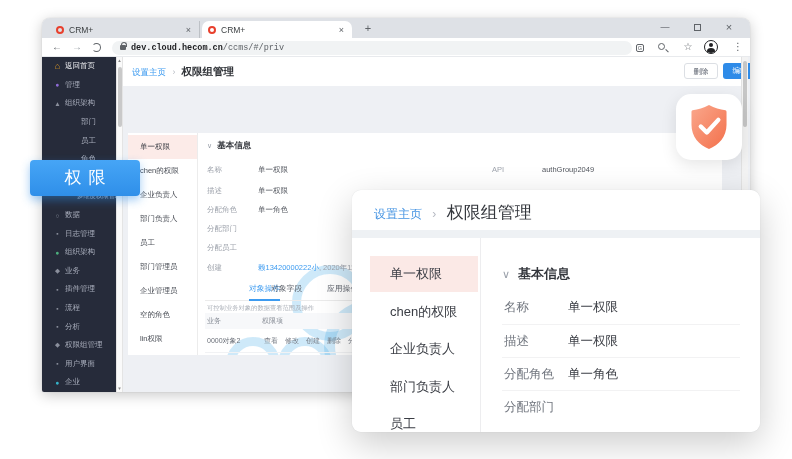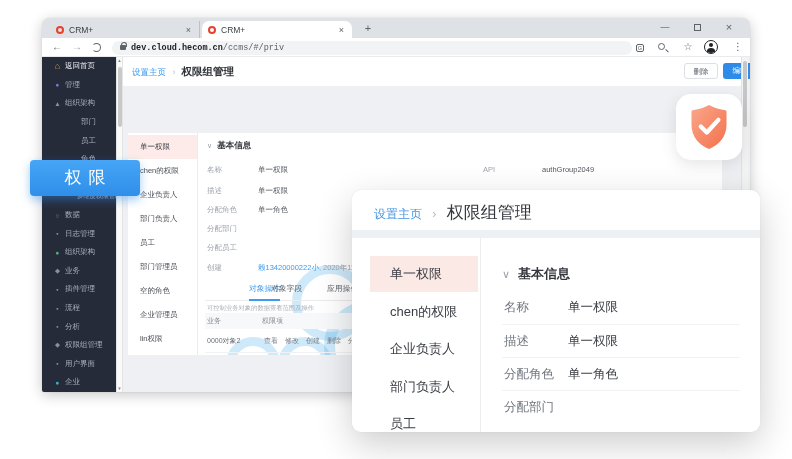--- a/index.html
+++ b/index.html
@@ -104,21 +104,21 @@
   .permlist { position:absolute; left:0; top:0; width:70px; height:100%; border-right:1px solid #ECECEC; padding-top:2px; }
   .plist-item { height:24px; line-height:24px; padding-left:12px; font-size:7.5px; color:#4A4E56; white-space:nowrap; }
   .plist-item.selected { background:#FCEBE8; color:#3A3D44; }
 
   .detail { position:absolute; left:77px; top:0; right:0; height:100%; }
   .sect-head { position:absolute; left:2px; top:7px; font-size:8.5px; color:#33363C; font-weight:bold; }
   .sect-head .caret { color:#9AA0AA; font-weight:normal; margin-right:5px; font-size:7px; }
   .frow { position:absolute; font-size:7.5px; }
   .frow .lbl { position:absolute; left:2px; color:#9FA4AD; white-space:nowrap; }
   .frow .val { position:absolute; left:53px; color:#53575F; white-space:nowrap; }
-  .frow .lbl2 { position:absolute; left:278px; color:#9FA4AD; }
+  .frow .lbl2 { position:absolute; left:287px; color:#9FA4AD; }
   .frow .val2 { position:absolute; left:337px; color:#53575F; }
   .frow .link { color:#3D9BF0; }
   .frow .rest { color:#9FA4AD; }
   .tabsrow { position:absolute; left:0px; top:146px; right:10px; height:22px; border-bottom:1px solid #EBEBEB; }
   .dtab { position:absolute; top:4px; font-size:7.8px; color:#5E636C; padding-bottom:5px; }
   .dtab.active { color:#3D9BF0; border-bottom:2px solid #3D9BF0; }
   .note { position:absolute; left:2px; top:171px; font-size:6.3px; color:#ABB0B8; }
   .thead { position:absolute; left:0; top:180px; right:10px; height:16px; background:#F7F8FA;
     font-size:7px; color:#8A8F98; line-height:16px; }
   .thead .h1 { position:absolute; left:2px; } .thead .h2 { position:absolute; left:57px; }
@@ -296,22 +296,22 @@
         <div class="watermark wm3"></div>
         <div class="watermark wm4"></div>
 
         <div class="permlist" id="permlist">
             <div class="plist-item selected">单一权限</div>
             <div class="plist-item">chen的权限</div>
             <div class="plist-item">企业负责人</div>
             <div class="plist-item">部门负责人</div>
             <div class="plist-item">员工</div>
             <div class="plist-item">部门管理员</div>
+            <div class="plist-item">企业管理员</div>
             <div class="plist-item">空的角色</div>
-            <div class="plist-item">企业管理员</div>
             <div class="plist-item">lin权限</div>
           </div>
 
         <div class="detail">
           <div class="sect-head">
             <span class="caret">∨</span><span>基本信息</span>
           </div>
           <div class="frow" style="top:32px;">
             <span class="lbl">名称</span>
             <span class="val">单一权限</span>

